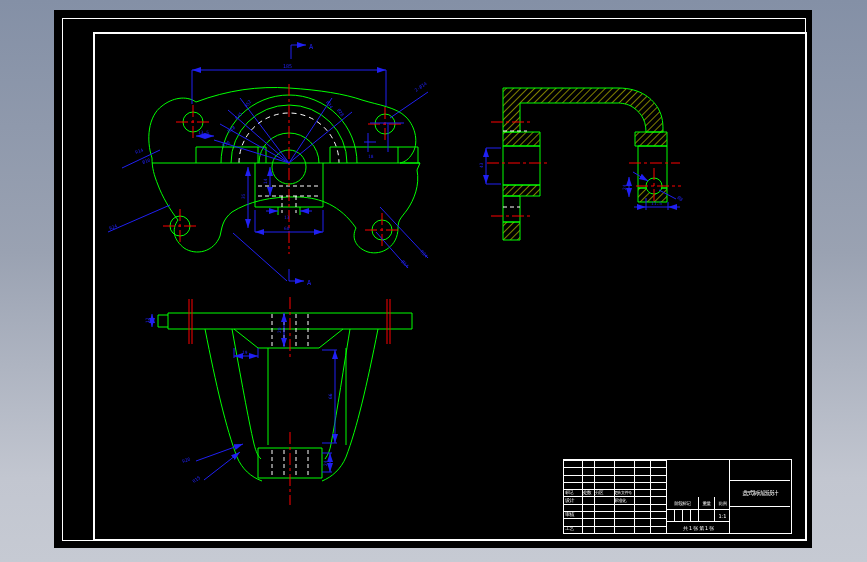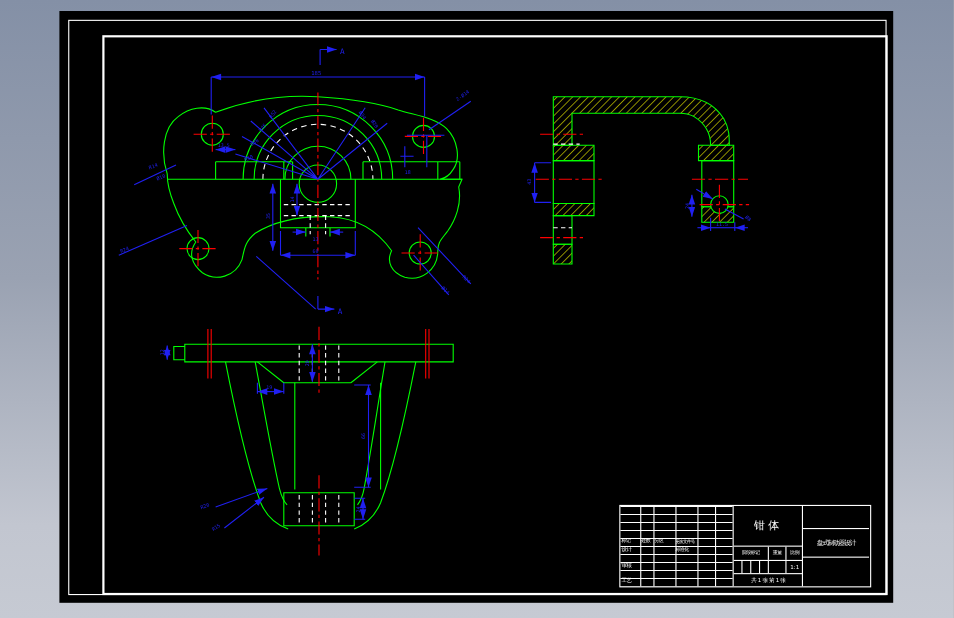--- a/index.html
+++ b/index.html
@@ -248,21 +248,20 @@
     <span style="left:1px;top:29px;font-size:4.5px">标记</span>
     <span style="left:19px;top:29px;font-size:4.5px">处数</span>
     <span style="left:31px;top:29px;font-size:4.5px">分区</span>
     <span style="left:50px;top:29px;font-size:4px">更改文件号</span>
     <span style="left:1px;top:37px">设计</span>
     <span style="left:50px;top:37px;font-size:4.5px">标准化</span>
     <span style="left:1px;top:51px">审核</span>
     <span style="left:1px;top:65px">工艺</span>
   </div>
   <div class="tb-center">
-    <div class="tb-title">钳体</div>
     <div class="tb-stage">
       <div style="width:32px">阶段标记</div>
       <div style="width:16px">重量</div>
       <div style="width:15px;border-right:none">比例</div>
     </div>
     <div class="tb-small">
       <div style="width:8px"></div>
       <div style="width:8px"></div>
       <div style="width:8px"></div>
       <div style="width:8px"></div>

